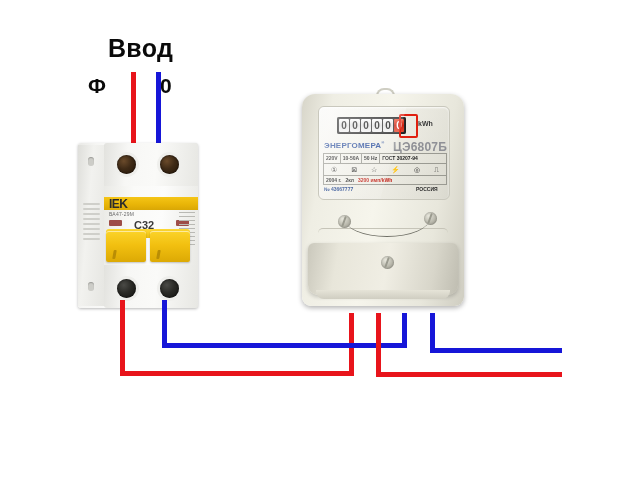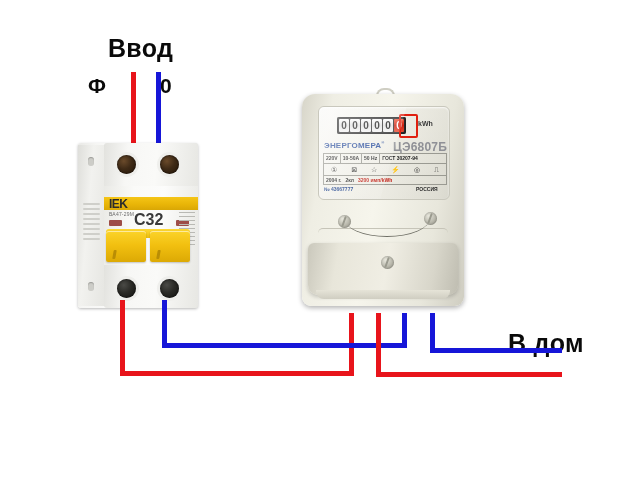--- a/index.html
+++ b/index.html
@@ -64,21 +64,21 @@
   }
   .cb-yellow{
     position:absolute;left:0;top:11px;width:94px;height:13px;
     background:linear-gradient(180deg,#f5c516 0%,#e8b407 60%,#d9a705 100%);
   }
   .cb-logo{
     position:absolute;left:5px;top:11px;font-size:12px;font-weight:bold;
     color:#2b2b2b;letter-spacing:-.5px;font-family:"Liberation Sans",sans-serif;
   }
   .cb-model{position:absolute;left:5px;top:25px;font-size:5px;color:#6b6b6b;letter-spacing:.2px;}
-  .cb-rating{position:absolute;left:30px;top:25px;font-size:16px;font-weight:bold;color:#3a3a3a;}
+  .cb-rating{position:absolute;left:30px;top:33px;font-size:11px;font-weight:bold;color:#3a3a3a;}
   .cb-sub{position:absolute;left:5px;top:46px;font-size:4.5px;color:#8a8a8a;}
   .cb-redmark{position:absolute;width:13px;height:6px;background:#8e2f2a;border-radius:1px;opacity:.85;}
   #cb-redmark-l{left:5px;top:34px;}
   #cb-redmark-r{left:72px;top:34px;}
   .cb-scale{position:absolute;right:3px;top:26px;width:16px;}
   .cb-scale i{display:block;height:1px;margin-bottom:3px;background:#b9b9b4;}
 
   
   .lever{
     position:absolute;top:88px;width:40px;height:31px;
@@ -210,21 +210,20 @@
   }
 </style>
 </head>
 <body>
 
 <div class="stage">
 
   <div class="lbl" id="lbl-vvod">Ввод</div>
   <div class="lbl" id="lbl-f">Ф</div>
   <div class="lbl" id="lbl-zero">0</div>
-  <div class="lbl" id="lbl-vdom">В дом</div>
 
   <div class="w wv" style="left:131px;top:72px;height:74px;"></div>
   <div class="w wv blue" style="left:156px;top:72px;height:74px;"></div>
 
   <div id="breaker">
     <div class="cb-body"></div>
     <div class="cb-flank">
       <div class="cb-vent">
         <i></i>
           <i></i>

